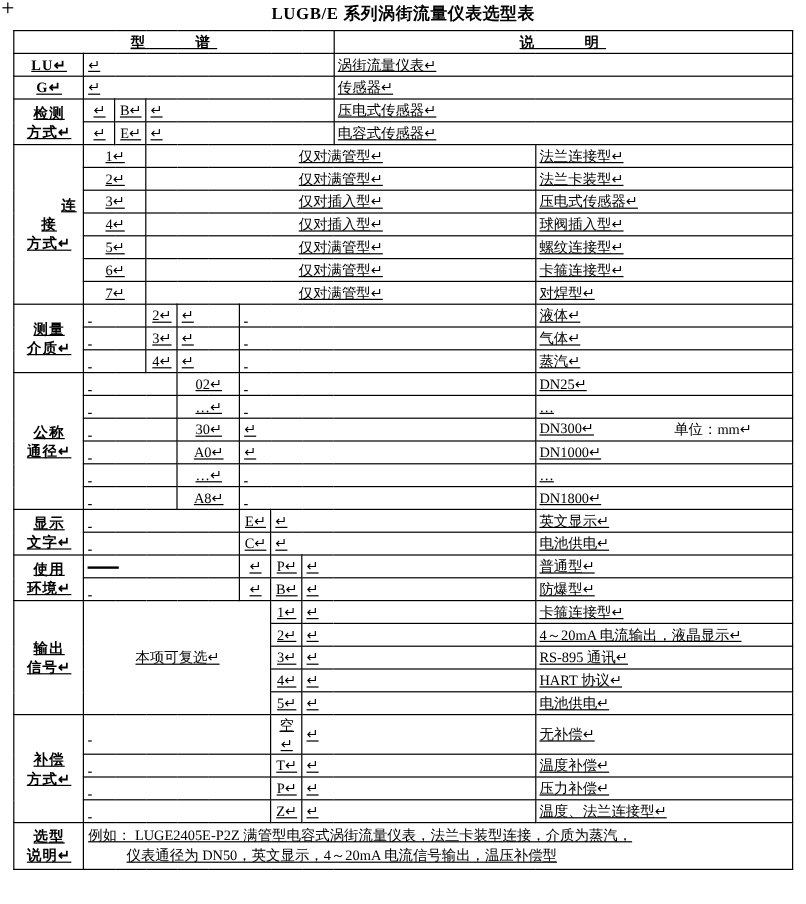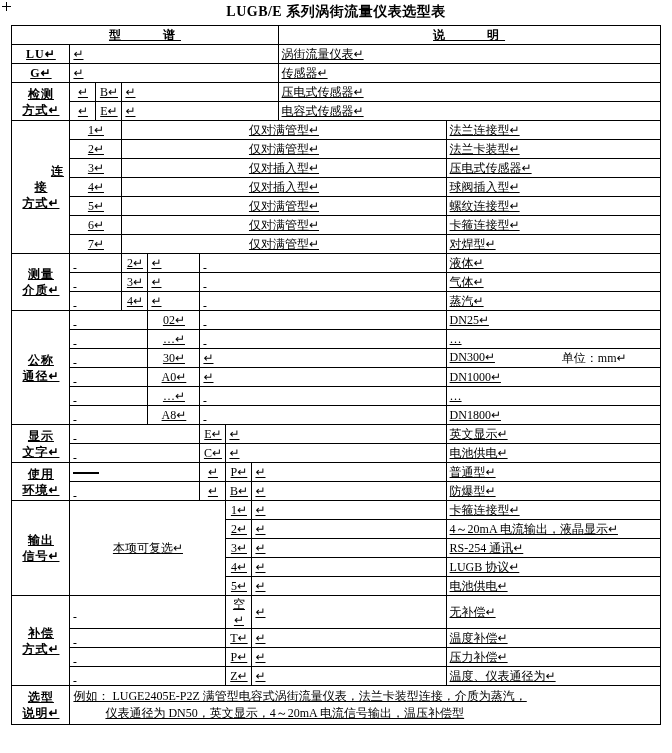--- a/index.html
+++ b/index.html
@@ -293,26 +293,26 @@
       <td class="desc">卡箍连接型↵</td>
     </tr>
     <tr>
       <td class="ctr">2↵</td>
       <td colspan="2" class="lft cellpad">↵</td>
       <td class="desc">4～20mA 电流输出，液晶显示↵</td>
     </tr>
     <tr>
       <td class="ctr">3↵</td>
       <td colspan="2" class="lft cellpad">↵</td>
-      <td class="desc">RS-254 通讯↵</td>
+      <td class="desc">RS-895 通讯↵</td>
     </tr>
     <tr>
       <td class="ctr">4↵</td>
       <td colspan="2" class="lft cellpad">↵</td>
-      <td class="desc">LUGB 协议↵</td>
+      <td class="desc">HART 协议↵</td>
     </tr>
     <tr>
       <td class="ctr">5↵</td>
       <td colspan="2" class="lft cellpad">↵</td>
       <td class="desc">电池供电↵</td>
     </tr>
 
     <tr>
       <td rowspan="4" class="cat multi">
         <span style="white-space:pre-line;">补偿
@@ -332,21 +332,21 @@
     <tr>
       <td colspan="6" class="lft cellpad">&nbsp;</td>
       <td class="ctr">P↵</td>
       <td colspan="2" class="lft cellpad">↵</td>
       <td class="desc">压力补偿↵</td>
     </tr>
     <tr>
       <td colspan="6" class="lft cellpad">&nbsp;</td>
       <td class="ctr">Z↵</td>
       <td colspan="2" class="lft cellpad">↵</td>
-      <td class="desc">温度、仪表通径为↵</td>
+      <td class="desc">温度、法兰连接型↵</td>
     </tr>
 
     <tr>
       <td class="cat multi" style="height:38px">
         <span style="white-space:pre-line;">选型
 说明↵</span>
       </td>
       <td colspan="10" class="note" style="height:38px">
         <div>例如： LUGE2405E-P2Z 满管型电容式涡街流量仪表，法兰卡装型连接，介质为蒸汽，</div>
         <div style="padding-left:32px">仪表通径为 DN50，英文显示，4～20mA 电流信号输出，温压补偿型</div>

